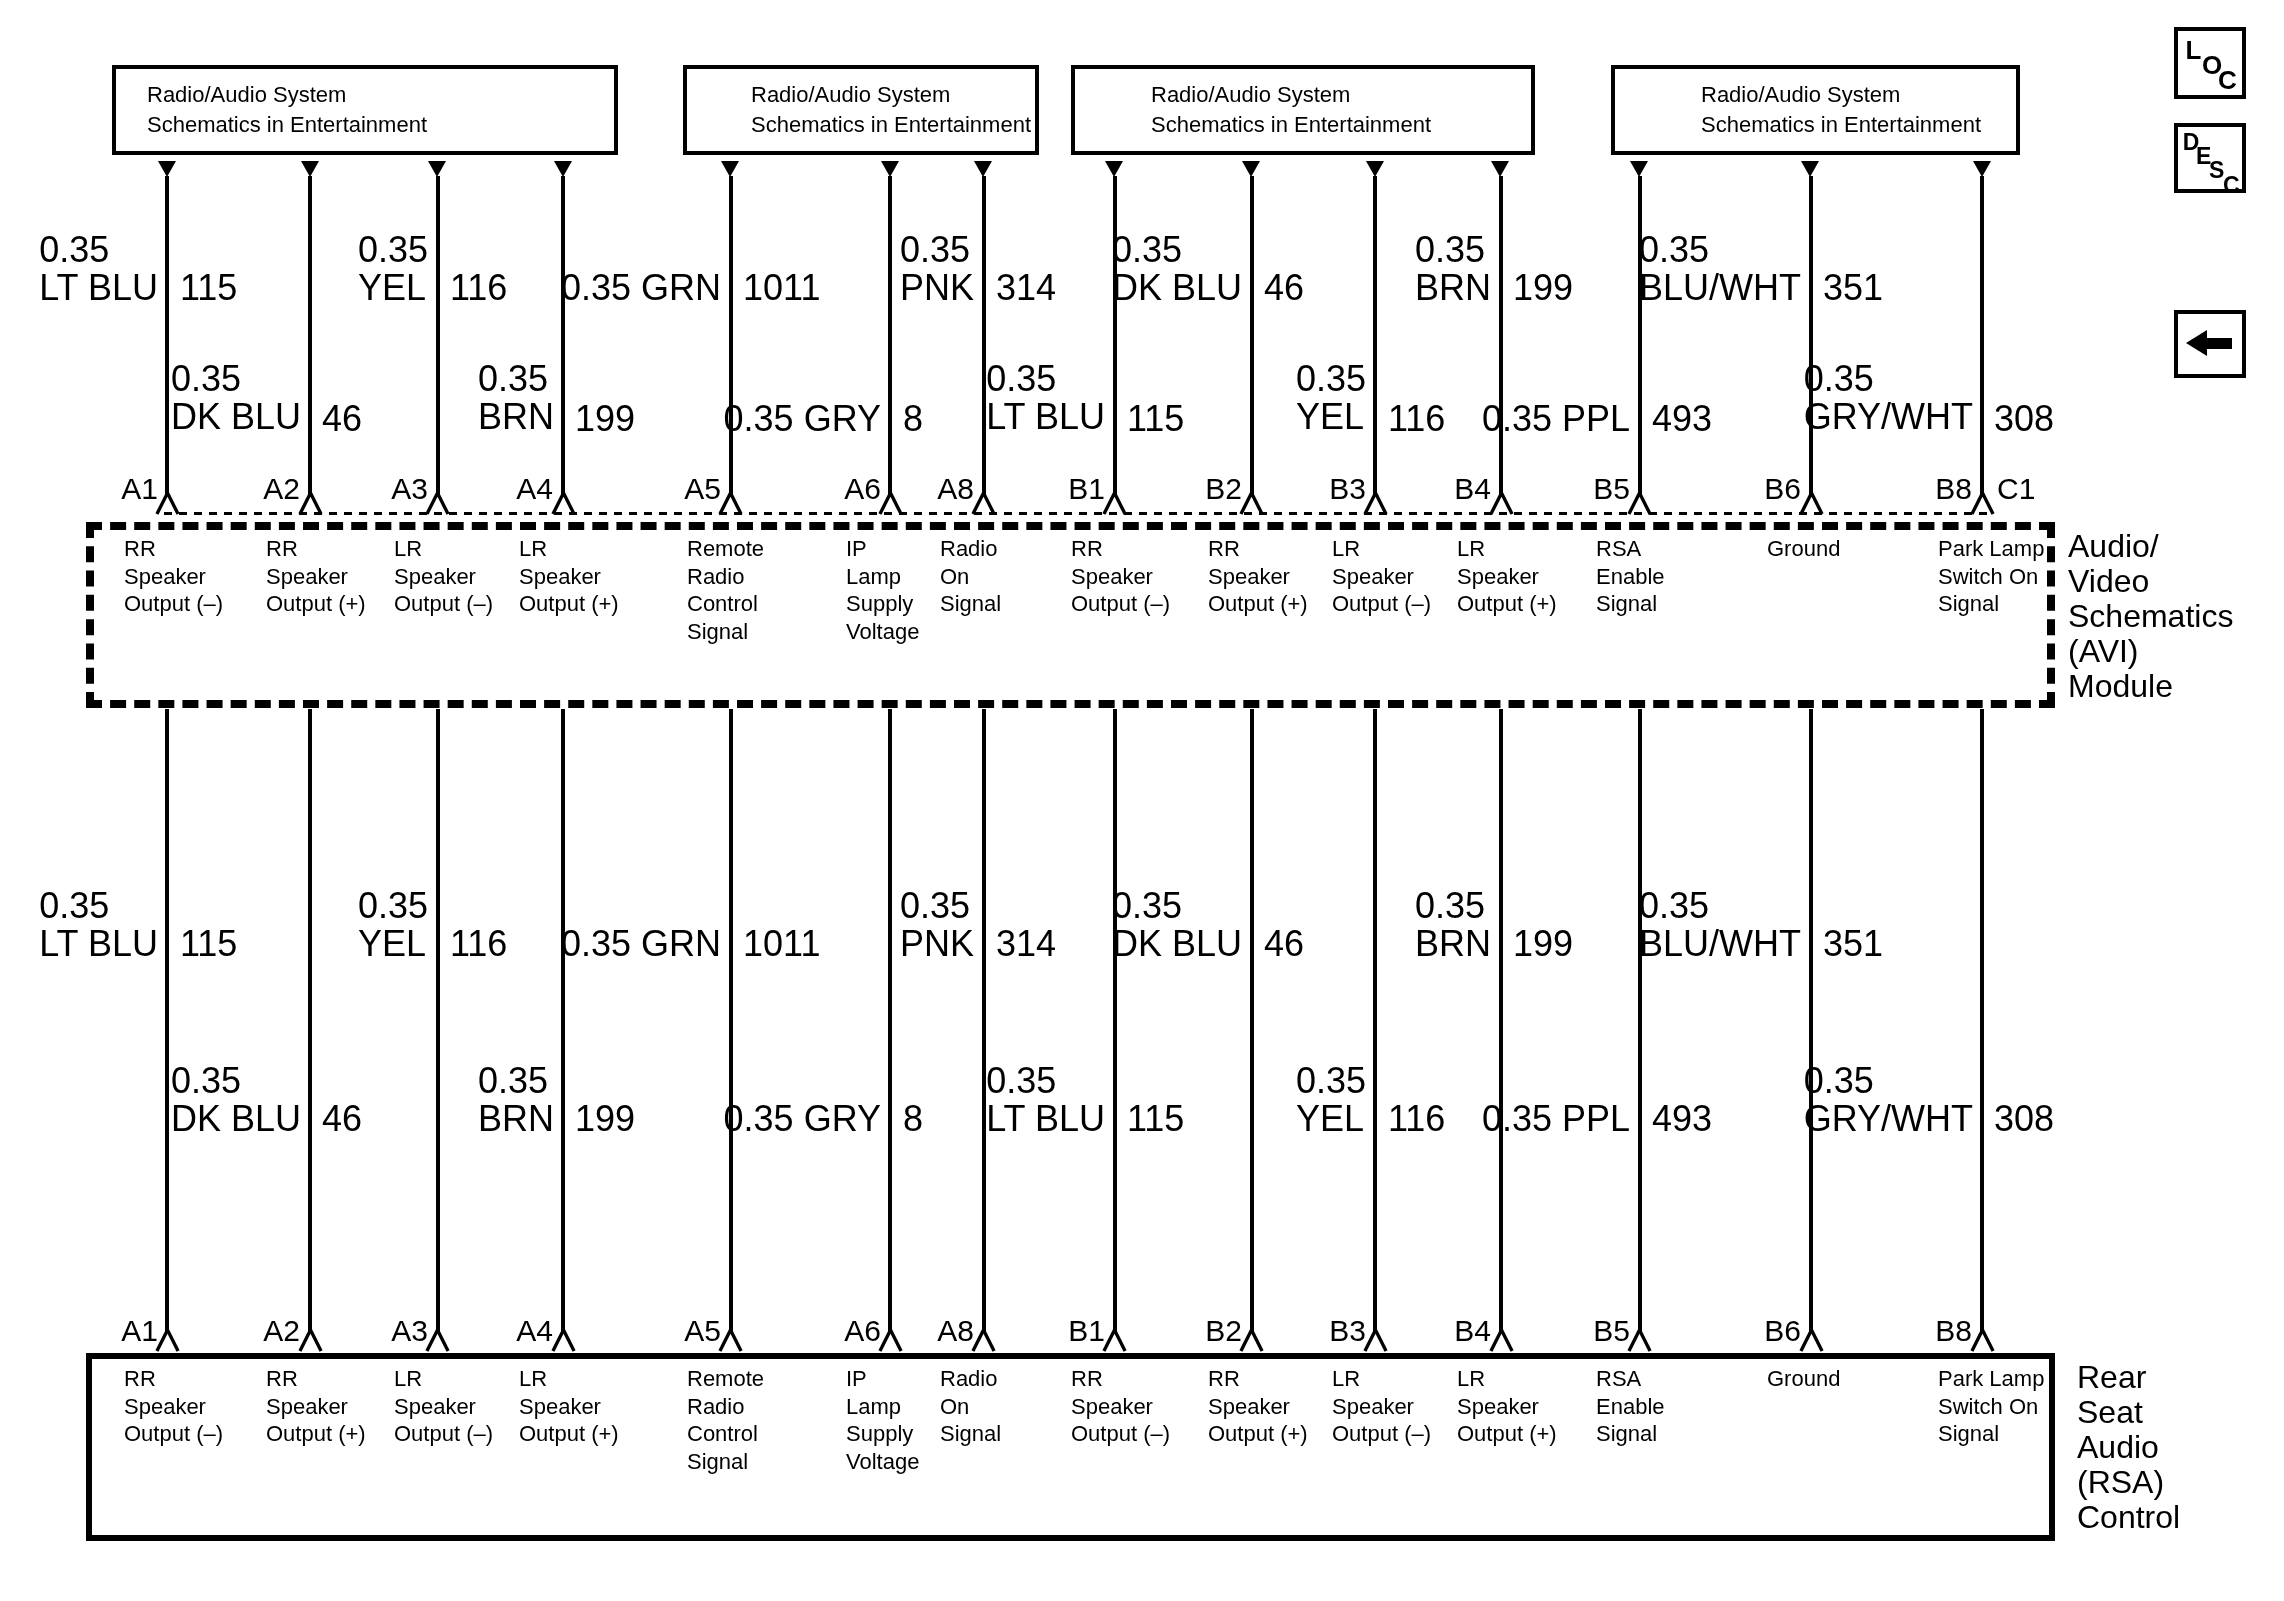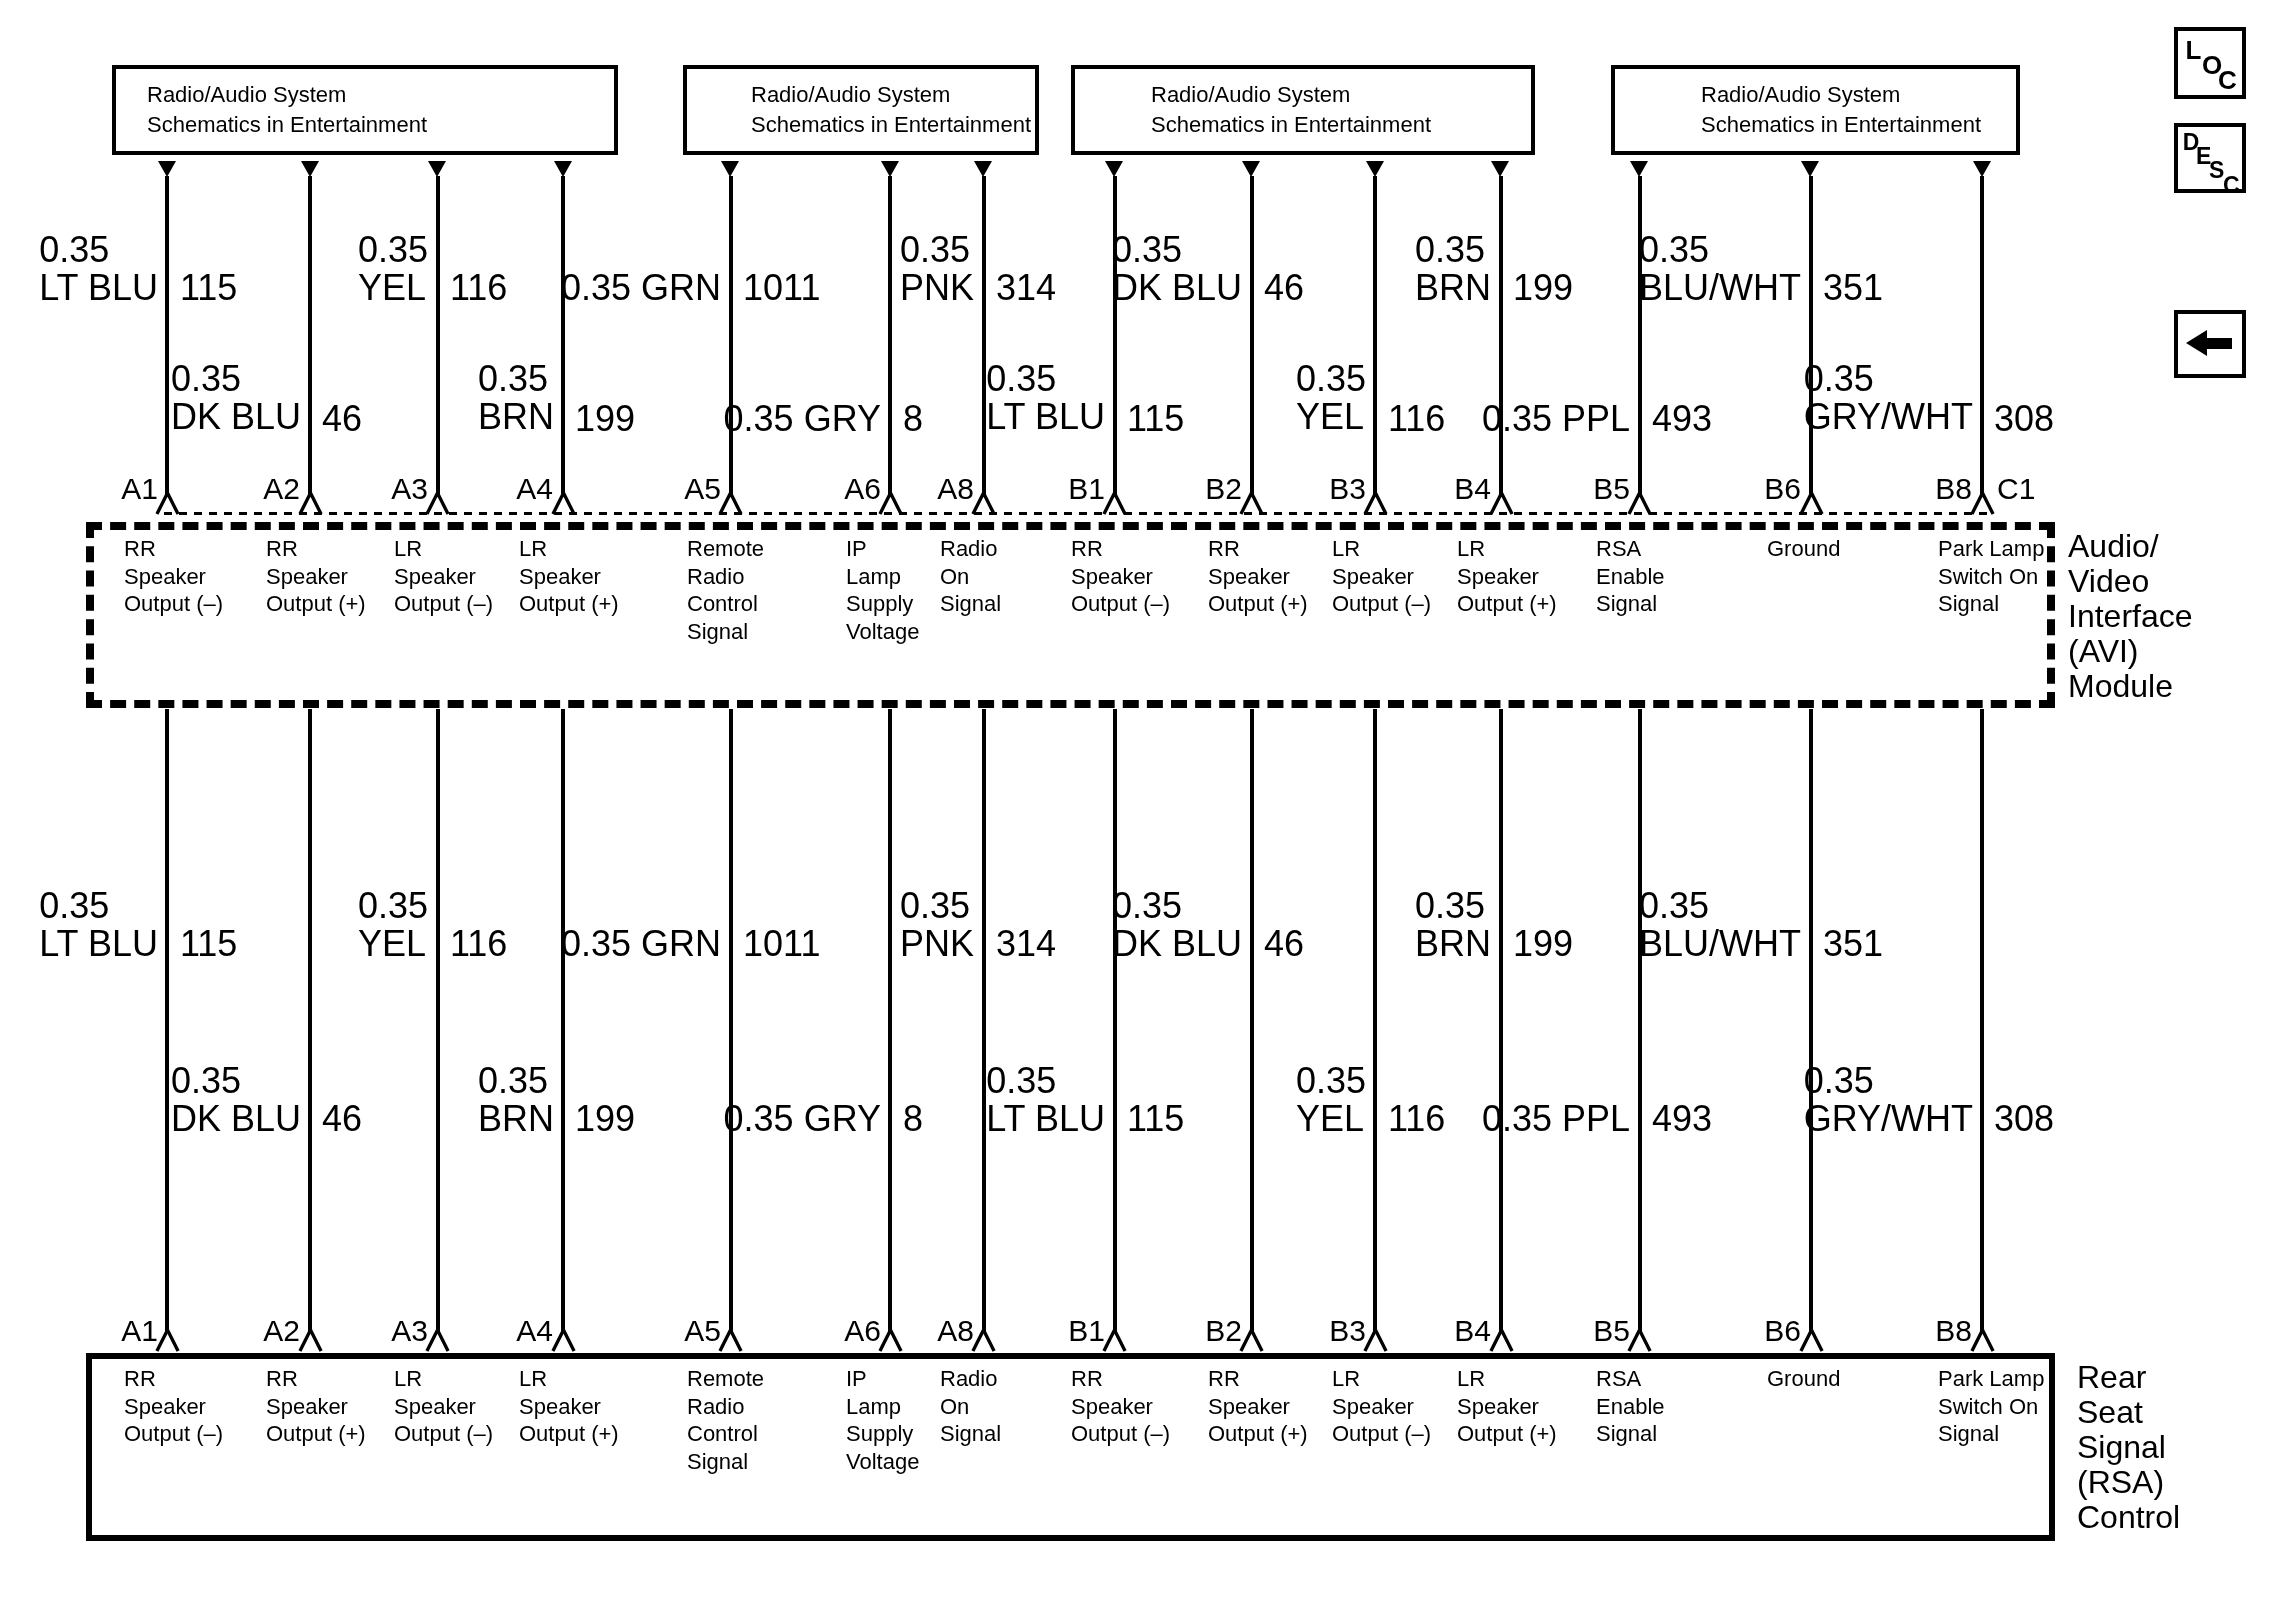--- a/index.html
+++ b/index.html
@@ -42,29 +42,29 @@
   <div class="reftext" style="left:1151px;"><span>Radio/Audio System</span><br><span>Schematics in Entertainment</span></div>
 
   <div class="refbox" style="left:1611px;width:409px;"></div>
   <div class="reftext" style="left:1701px;"><span>Radio/Audio System</span><br><span>Schematics in Entertainment</span></div>
 
   <div class="dotline" style="left:164px;top:512px;width:1830px;"></div>
 
   <div class="modbox-dashed" style="left:86px;top:522px;width:1969px;height:186px;"></div>
   <div class="modname" style="left:2068px;top:529px;">Audio/
 Video
-Interface
+Schematics
 (AVI)
 Module</div>
   <div class="pinlbl" style="left:1997px;top:473px;text-align:left;">C1</div>
 
   <div class="modbox-solid" style="left:86px;top:1353px;width:1969px;height:188px;"></div>
   <div class="modname" style="left:2077px;top:1360px;">Rear
 Seat
-Signal
+Audio
 (RSA)
 Control</div>
 
   <div id="wires">
       <div class="tri" style="left: 158px; top: 161px;"></div>
       <div class="wire" style="left: 165px; top: 176px; height: 321px;"></div>
       <div class="fork" style="left: 154px; top: 491px;"><svg width="27" height="25" viewBox="0 0 28 26">
           <path d="M14 2 L3 24 M14 2 L25 24" stroke="#000" stroke-width="3.5" fill="none"></path>
         </svg></div>
       <div class="wlabel" style="left: 158px; top: 231px;">0.35

